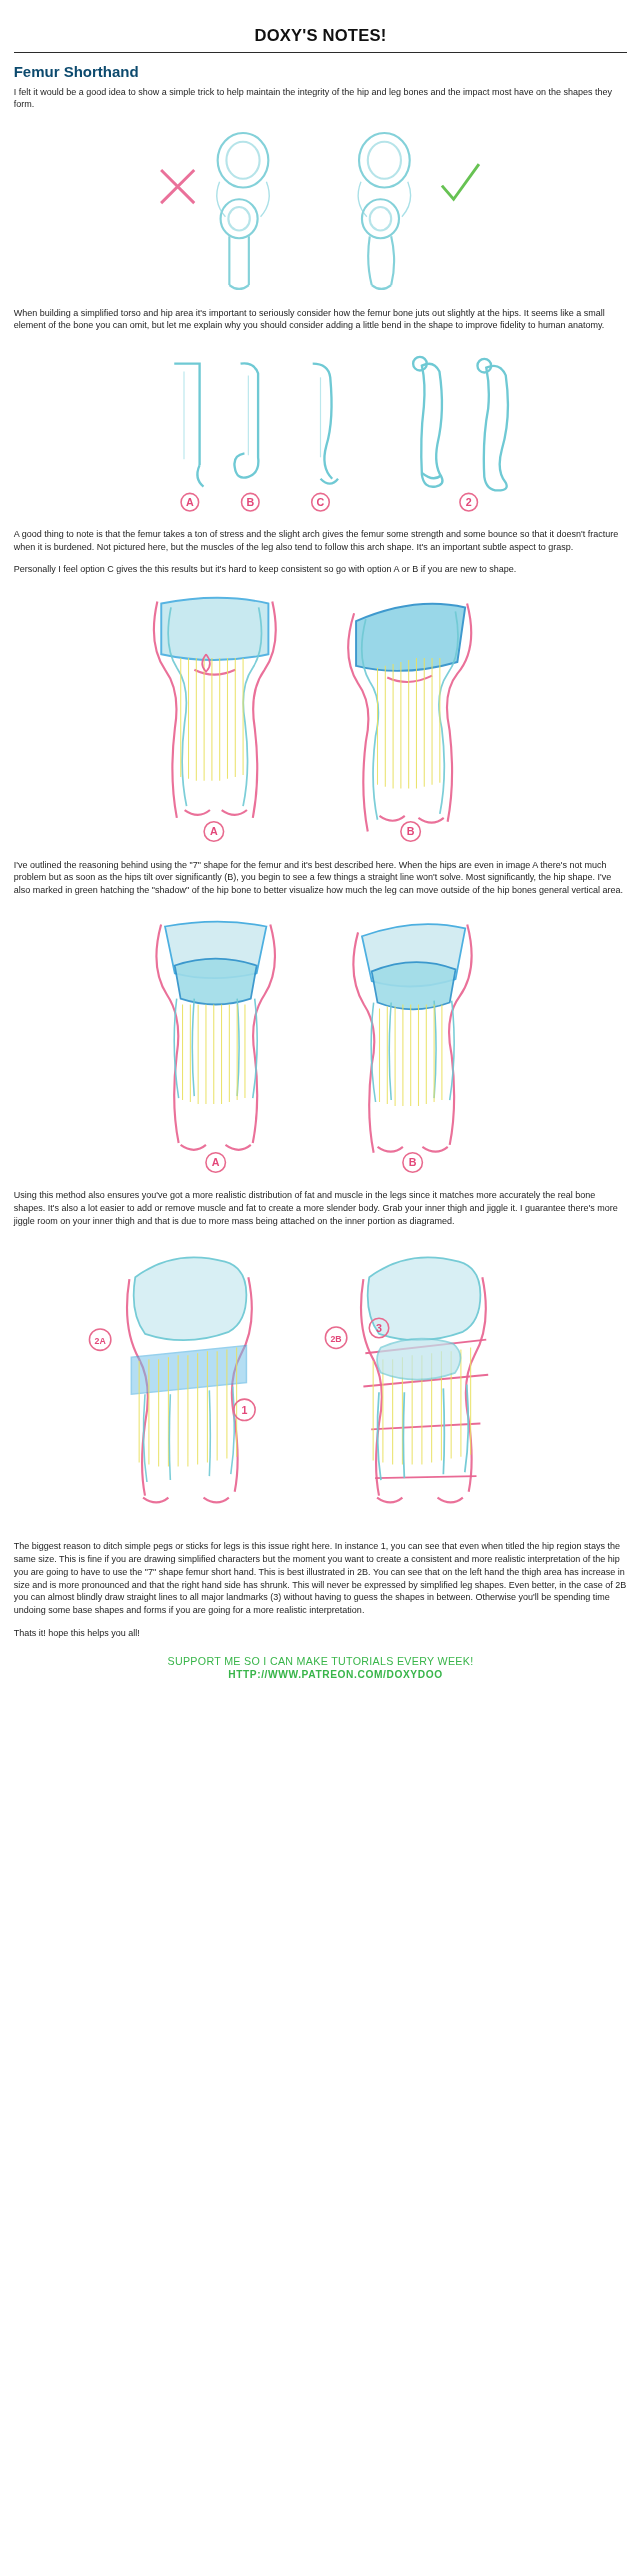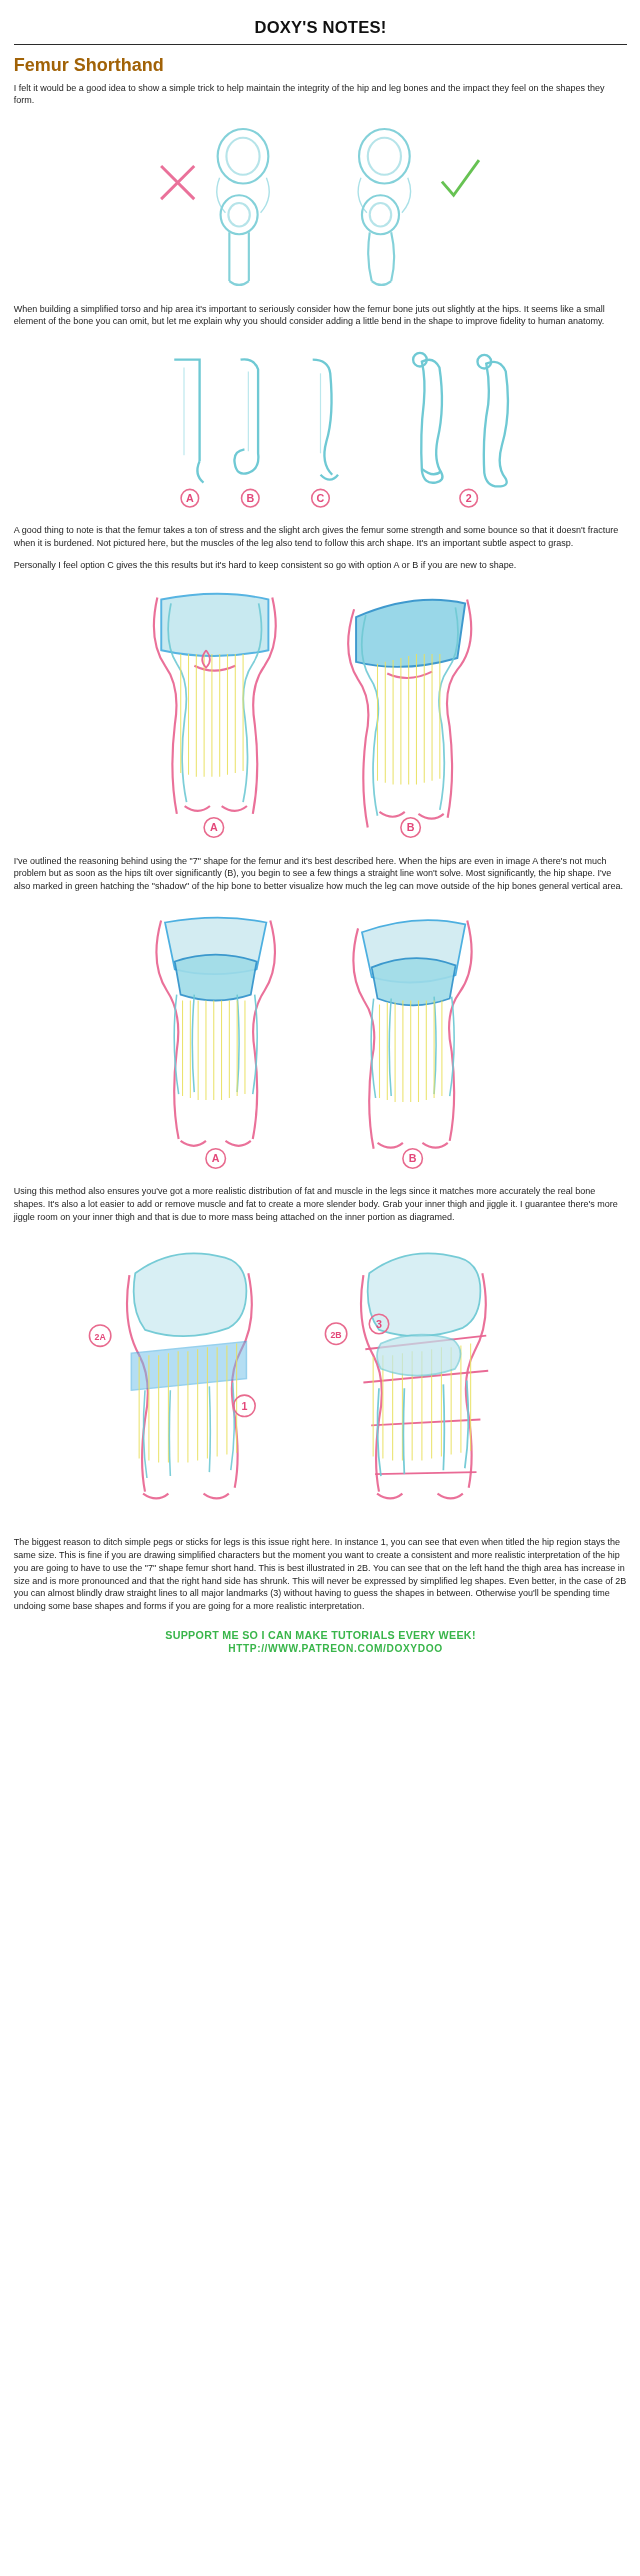--- a/index.html
+++ b/index.html
@@ -15,33 +15,33 @@
     width: 641px;
     height: 2576px;
     overflow: hidden;
     background: #ffffff;
   }
   .title {
     text-align: center;
     font-size: 16.6px;
     font-weight: bold;
     letter-spacing: 0.2px;
-    padding-top: 18px;
+    padding-top: 26px;
     color: #111;
   }
   .rule {
     border: none;
     border-top: 1px solid #2b2b2b;
     margin: 5.9px 13.7px 0 13.7px;
   }
   .section-head {
     margin: 9.8px 13.7px 5.9px 13.7px;
-    font-size: 18px;
+    font-size: 15px;
     font-weight: bold;
-    color: #a16207;
+    color: #0c4a6e;
   }
   .para {
     margin: 0 13.7px 9.8px 13.7px;
     font-size: 9px;
     line-height: 1.42;
     color: #1d1d1d;
     text-align: left;
   }
   .figure {
     position: relative;
@@ -49,21 +49,21 @@
     width: 641px;
   }
   .fig-svg { display: block; margin: 0 auto; }
   .footer {
     margin-top: 7.8px;
     text-align: center;
     padding: 5.9px 0 11.7px 0;
   }
   .footer-line1 {
     font-size: 10.7px;
-    font-weight: bold;
+    font-weight: normal;
     color: #39b54a;
     letter-spacing: 0.3px;
   }
   .footer-line2 {
     font-size: 10.2px;
     font-weight: bold;
     color: #39b54a;
     letter-spacing: 0.6px;
     margin-top: 2px;
     padding-left: 30px;
@@ -84,21 +84,21 @@
 </head>
 <body>
 
 <div class="page">
 
   <div class="title">DOXY'S NOTES!</div>
   <hr class="rule">
 
   <div class="section-head">Femur Shorthand</div>
 
-  <p class="para">I felt it would be a good idea to show a simple trick to help maintain the integrity of the hip and leg bones and the impact they feel on the shapes they form.</p>
+  <p class="para">I felt it would be a good idea to show a simple trick to help maintain the integrity of the hip and leg bones and the impact most have on the shapes they form.</p>
 
   <div class="figure">
     <svg class="fig-svg" width="546" height="176" viewBox="0 0 560 180">
       <g stroke="#7ecfd8" fill="none" stroke-width="2.2" opacity="0.95">
 
         <ellipse cx="200" cy="40" rx="26" ry="28"></ellipse>
         <ellipse cx="200" cy="40" rx="17" ry="19" opacity="0.6"></ellipse>
         <ellipse cx="196" cy="100" rx="19" ry="20"></ellipse>
         <ellipse cx="196" cy="100" rx="11" ry="12" opacity="0.6"></ellipse>
         <path d="M186 118 L186 168 M206 118 L206 168"></path>
@@ -307,20 +307,21 @@
         </g>
         <circle class="label-circ" cx="316" cy="102" r="11"></circle>
         <text class="label-txt thin" x="316" y="106" text-anchor="middle">2B</text>
         <circle class="label-circ" cx="360" cy="92" r="10"></circle>
         <text class="label-txt" x="360" y="96" text-anchor="middle">3</text>
       </g>
     </svg>
   </div>
 
   <p class="para">The biggest reason to ditch simple pegs or sticks for legs is this issue right here. In instance 1, you can see that even when titled the hip region stays the same size. This is fine if you are drawing simplified characters but the moment you want to create a consistent and more realistic interpretation of the hip you are going to have to use the "7" shape femur short hand. This is best illustrated in 2B. You can see that on the left hand the thigh area has increase in size and is more pronounced and that the right hand side has shrunk. This will never be expressed by simplified leg shapes. Even better, in the case of 2B you can almost blindly draw straight lines to all major landmarks (3) without having to guess the shapes in between. Otherwise you'll be spending time undoing some base shapes and forms if you are going for a more realistic interpretation.</p>
+  <p class="para">Thats it! hope this helps you all!</p>
 
   <div class="footer">
     <div class="footer-line1">SUPPORT ME SO I CAN MAKE TUTORIALS EVERY WEEK!</div>
     <div class="footer-line2">HTTP://WWW.PATREON.COM/DOXYDOO</div>
   </div>
 
 </div>
 
 
 </body></html>

